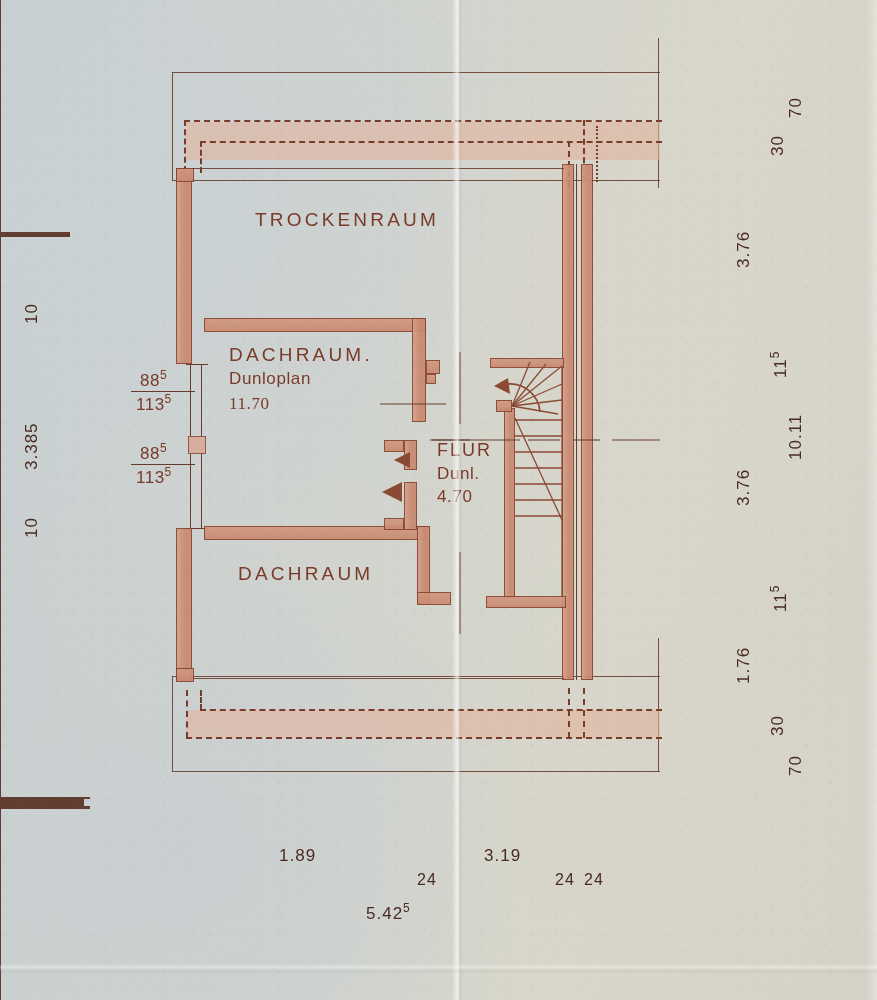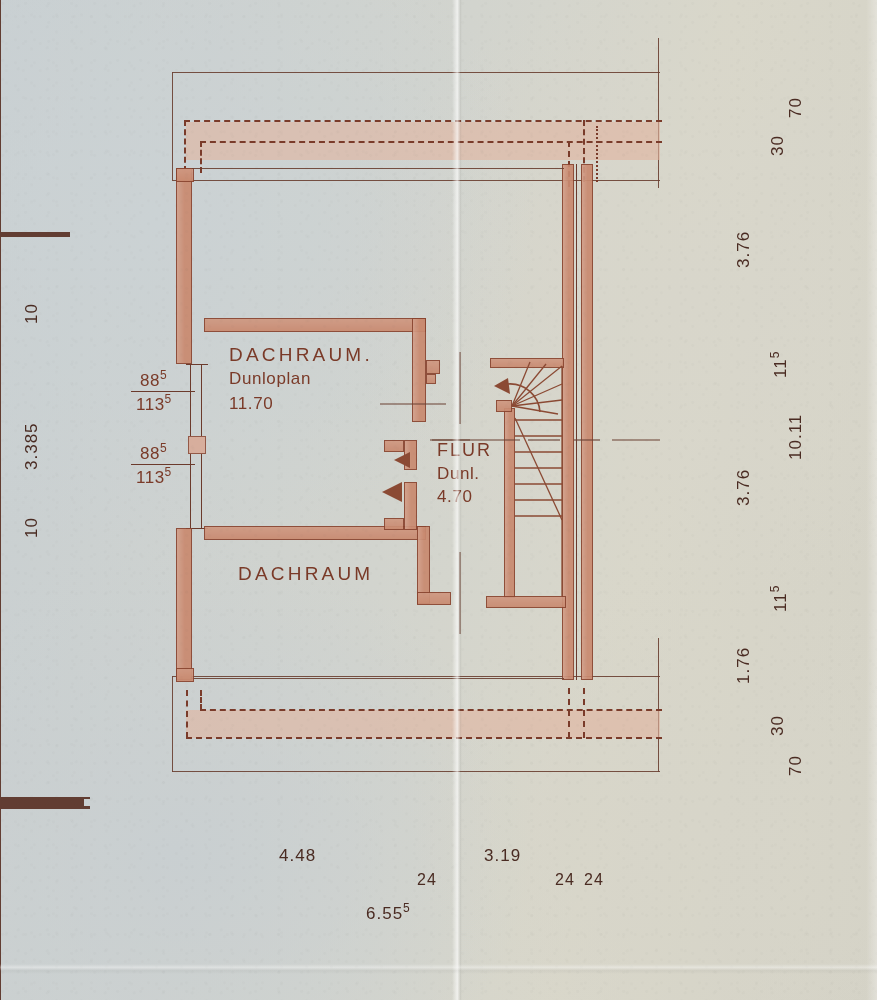--- a/index.html
+++ b/index.html
@@ -199,24 +199,25 @@
         <line x1="430" y1="440" x2="470" y2="440"></line>
         <line x1="460" y1="352" x2="460" y2="424"></line>
         <line x1="460" y1="552" x2="460" y2="634"></line>
         <line x1="432" y1="440" x2="520" y2="440"></line>
         <line x1="528" y1="440" x2="560" y2="440"></line>
         <line x1="574" y1="440" x2="600" y2="440"></line>
         <line x1="612" y1="440" x2="660" y2="440"></line>
       </g>
     </svg>
 
+    <div class="txt room" style="left:255px;top:209px;">TROCKENRAUM</div>
 
     <div class="txt room" style="left:229px;top:344px;">DACHRAUM.</div>
     <div class="txt room-sub" style="left:229px;top:369px;">Dunloplan</div>
-    <div class="txt room-sub" style="left:229px;top:394px;">11.70</div>
+    <div class="txt room-sub" style="left:229px;top:394px;font-family:Liberation Serif, serif;">11.70</div>
 
     <div class="txt room" style="left:238px;top:563px;">DACHRAUM</div>
 
     <div class="txt room" style="left:437px;top:440px;font-size:18px;letter-spacing:2px;">FLUR</div>
     <div class="txt room-sub" style="left:437px;top:464px;">Dunl.</div>
     <div class="txt room-sub" style="left:437px;top:487px;">4.70</div>
 
     <div>
       <div class="wtxt" style="left:140px;top:368px;">
         <span>88</span><span class="sup">5</span>
@@ -293,37 +294,37 @@
       <span>10.11</span>
     </div>
     <div class="dimtxt vtxt" style="left:768px;top:736px;transform:rotate(-90deg);">
       <span>30</span>
     </div>
     <div class="dimtxt vtxt" style="left:786px;top:776px;transform:rotate(-90deg);">
       <span>70</span>
     </div>
 
     <div class="dimtxt" style="left:279px;top:846px;">
-      <span>4.48</span>
+      <span>1.89</span>
     </div>
     <div class="dimtxt" style="left:417px;top:871px;font-size:16px;">
       <span>24</span>
     </div>
     <div class="dimtxt" style="left:484px;top:846px;">
       <span>3.19</span>
     </div>
     <div class="dimtxt" style="left:555px;top:871px;font-size:16px;">
       <span>24</span>
     </div>
     <div class="dimtxt" style="left:584px;top:871px;font-size:16px;">
       <span>24</span>
     </div>
 
     <div class="dimtxt" style="left:366px;top:901px;">
-      <span>6.55</span><span class="sup">5</span>
+      <span>5.42</span><span class="sup">5</span>
     </div>
 
   </div>
 
   <div id="grain"></div>
   <div class="fold f1"></div>
   <div class="fold f2"></div>
   <div class="fold h1"></div>
 </div>
 

